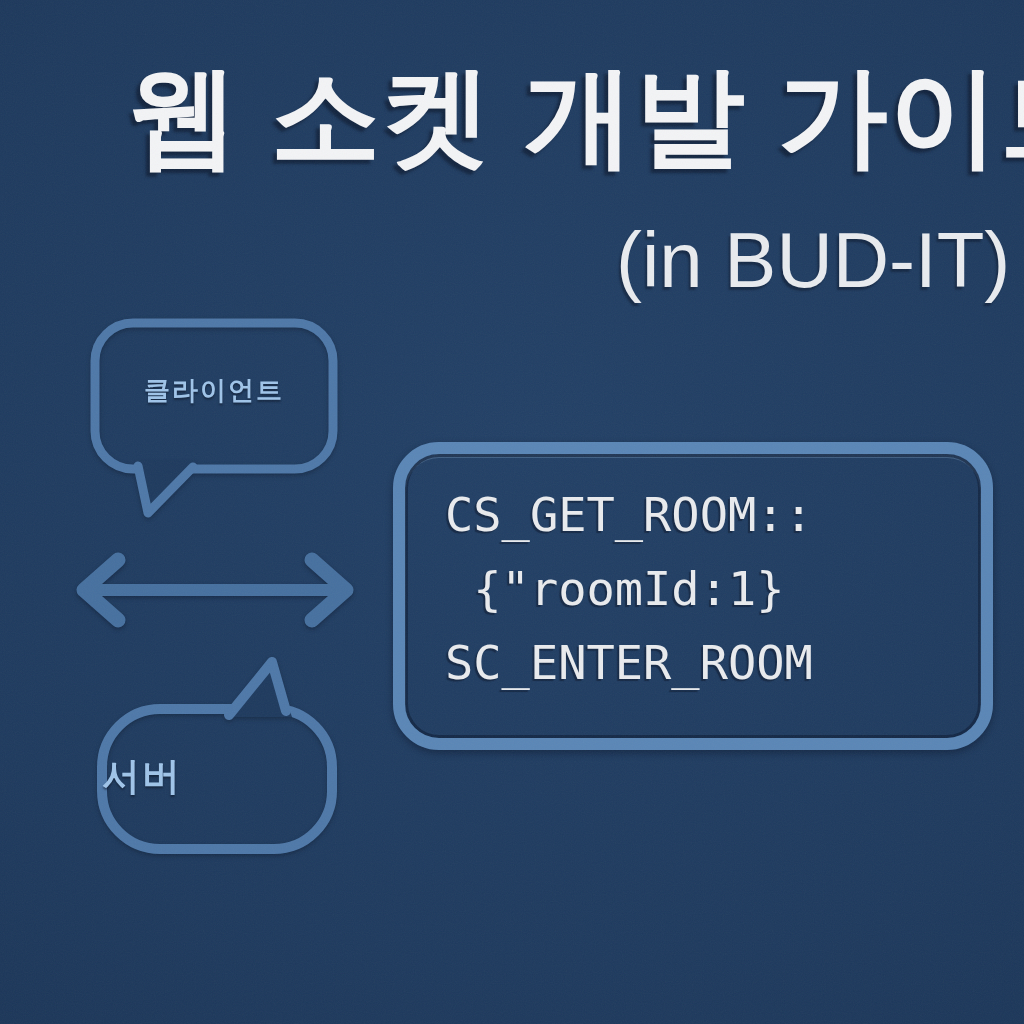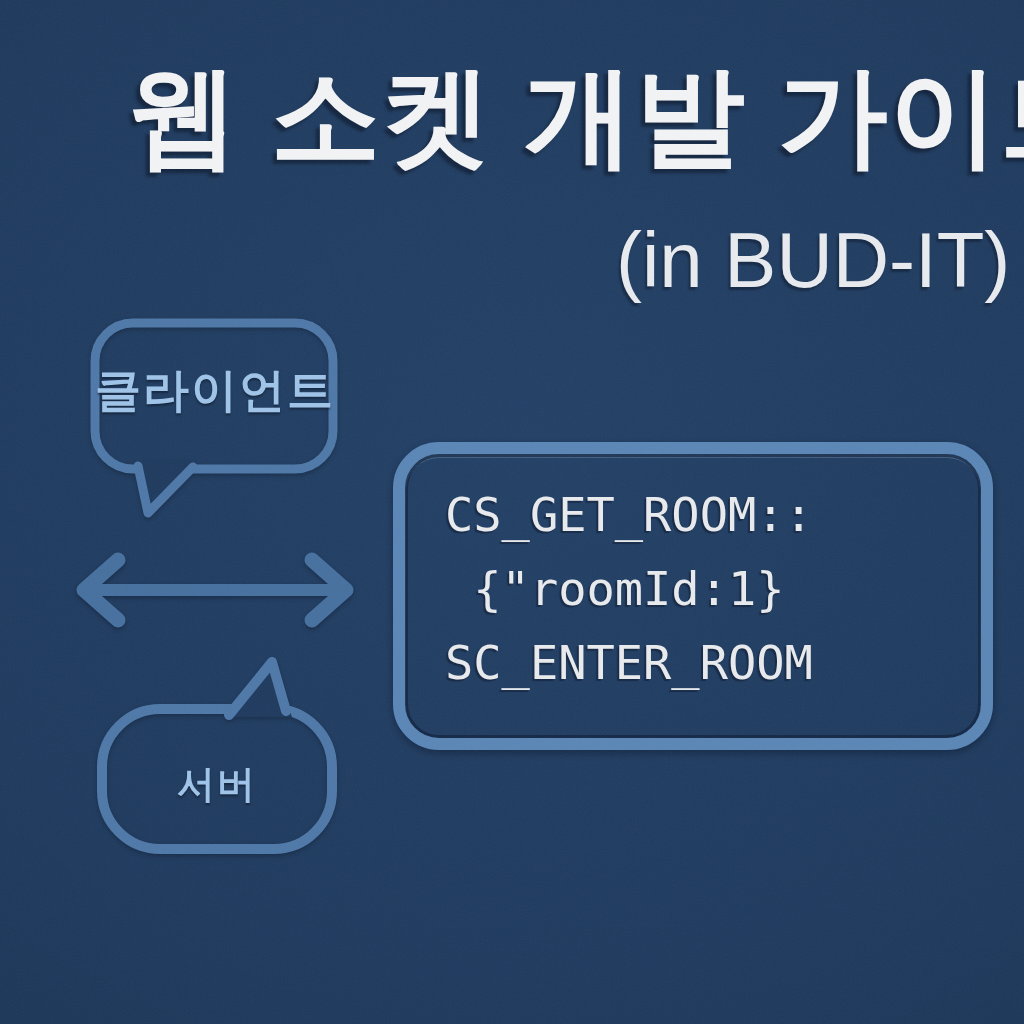--- a/index.html
+++ b/index.html
@@ -18,22 +18,22 @@
     position:absolute;left:616px;top:218px;
     font-size:78px;line-height:84px;font-weight:400;letter-spacing:0px;
     color:#e8ebef;white-space:nowrap;
     text-shadow:-2px 3px 2px rgba(9,18,36,.45);
   }
   .bubble-svg{position:absolute;filter:drop-shadow(0 2px 2px rgba(8,16,32,.35));}
   .bubble-label{
     position:absolute;font-weight:700;color:#9fc4e9;letter-spacing:2px;
     white-space:nowrap;text-shadow:0 2px 2px rgba(8,16,32,.5);
   }
-  .client-label{left:95px;top:368px;width:238px;text-align:center;font-size:46px;line-height:44px;}
-  .server-label{left:102px;top:754px;width:230px;text-align:center;font-size:38px;line-height:44px;margin-top:8px;}
+  .client-label{left:95px;top:368px;width:238px;text-align:center;font-size:26px;line-height:44px;}
+  .server-label{left:102px;top:754px;width:230px;font-size:38px;line-height:44px;}
   .arrow-svg{position:absolute;left:70px;top:548px;filter:drop-shadow(0 2px 2px rgba(8,16,32,.4));}
   .code-box{
     position:absolute;left:393px;top:442px;width:600px;height:308px;box-sizing:border-box;
     border:12px solid #5a86b6;border-radius:46px;
     box-shadow:inset 0 0 0 3px rgba(14,29,54,.6), inset 0 3px 0 1px rgba(160,195,228,.25), 0 3px 7px rgba(8,18,38,.45);
   }
   .code-lines{padding:24px 0 0 40px;}
   .code-line{
     font-family:"DejaVu Sans Mono","Liberation Mono",monospace;
     font-size:47px;line-height:74px;color:#e9ebee;white-space:pre;

